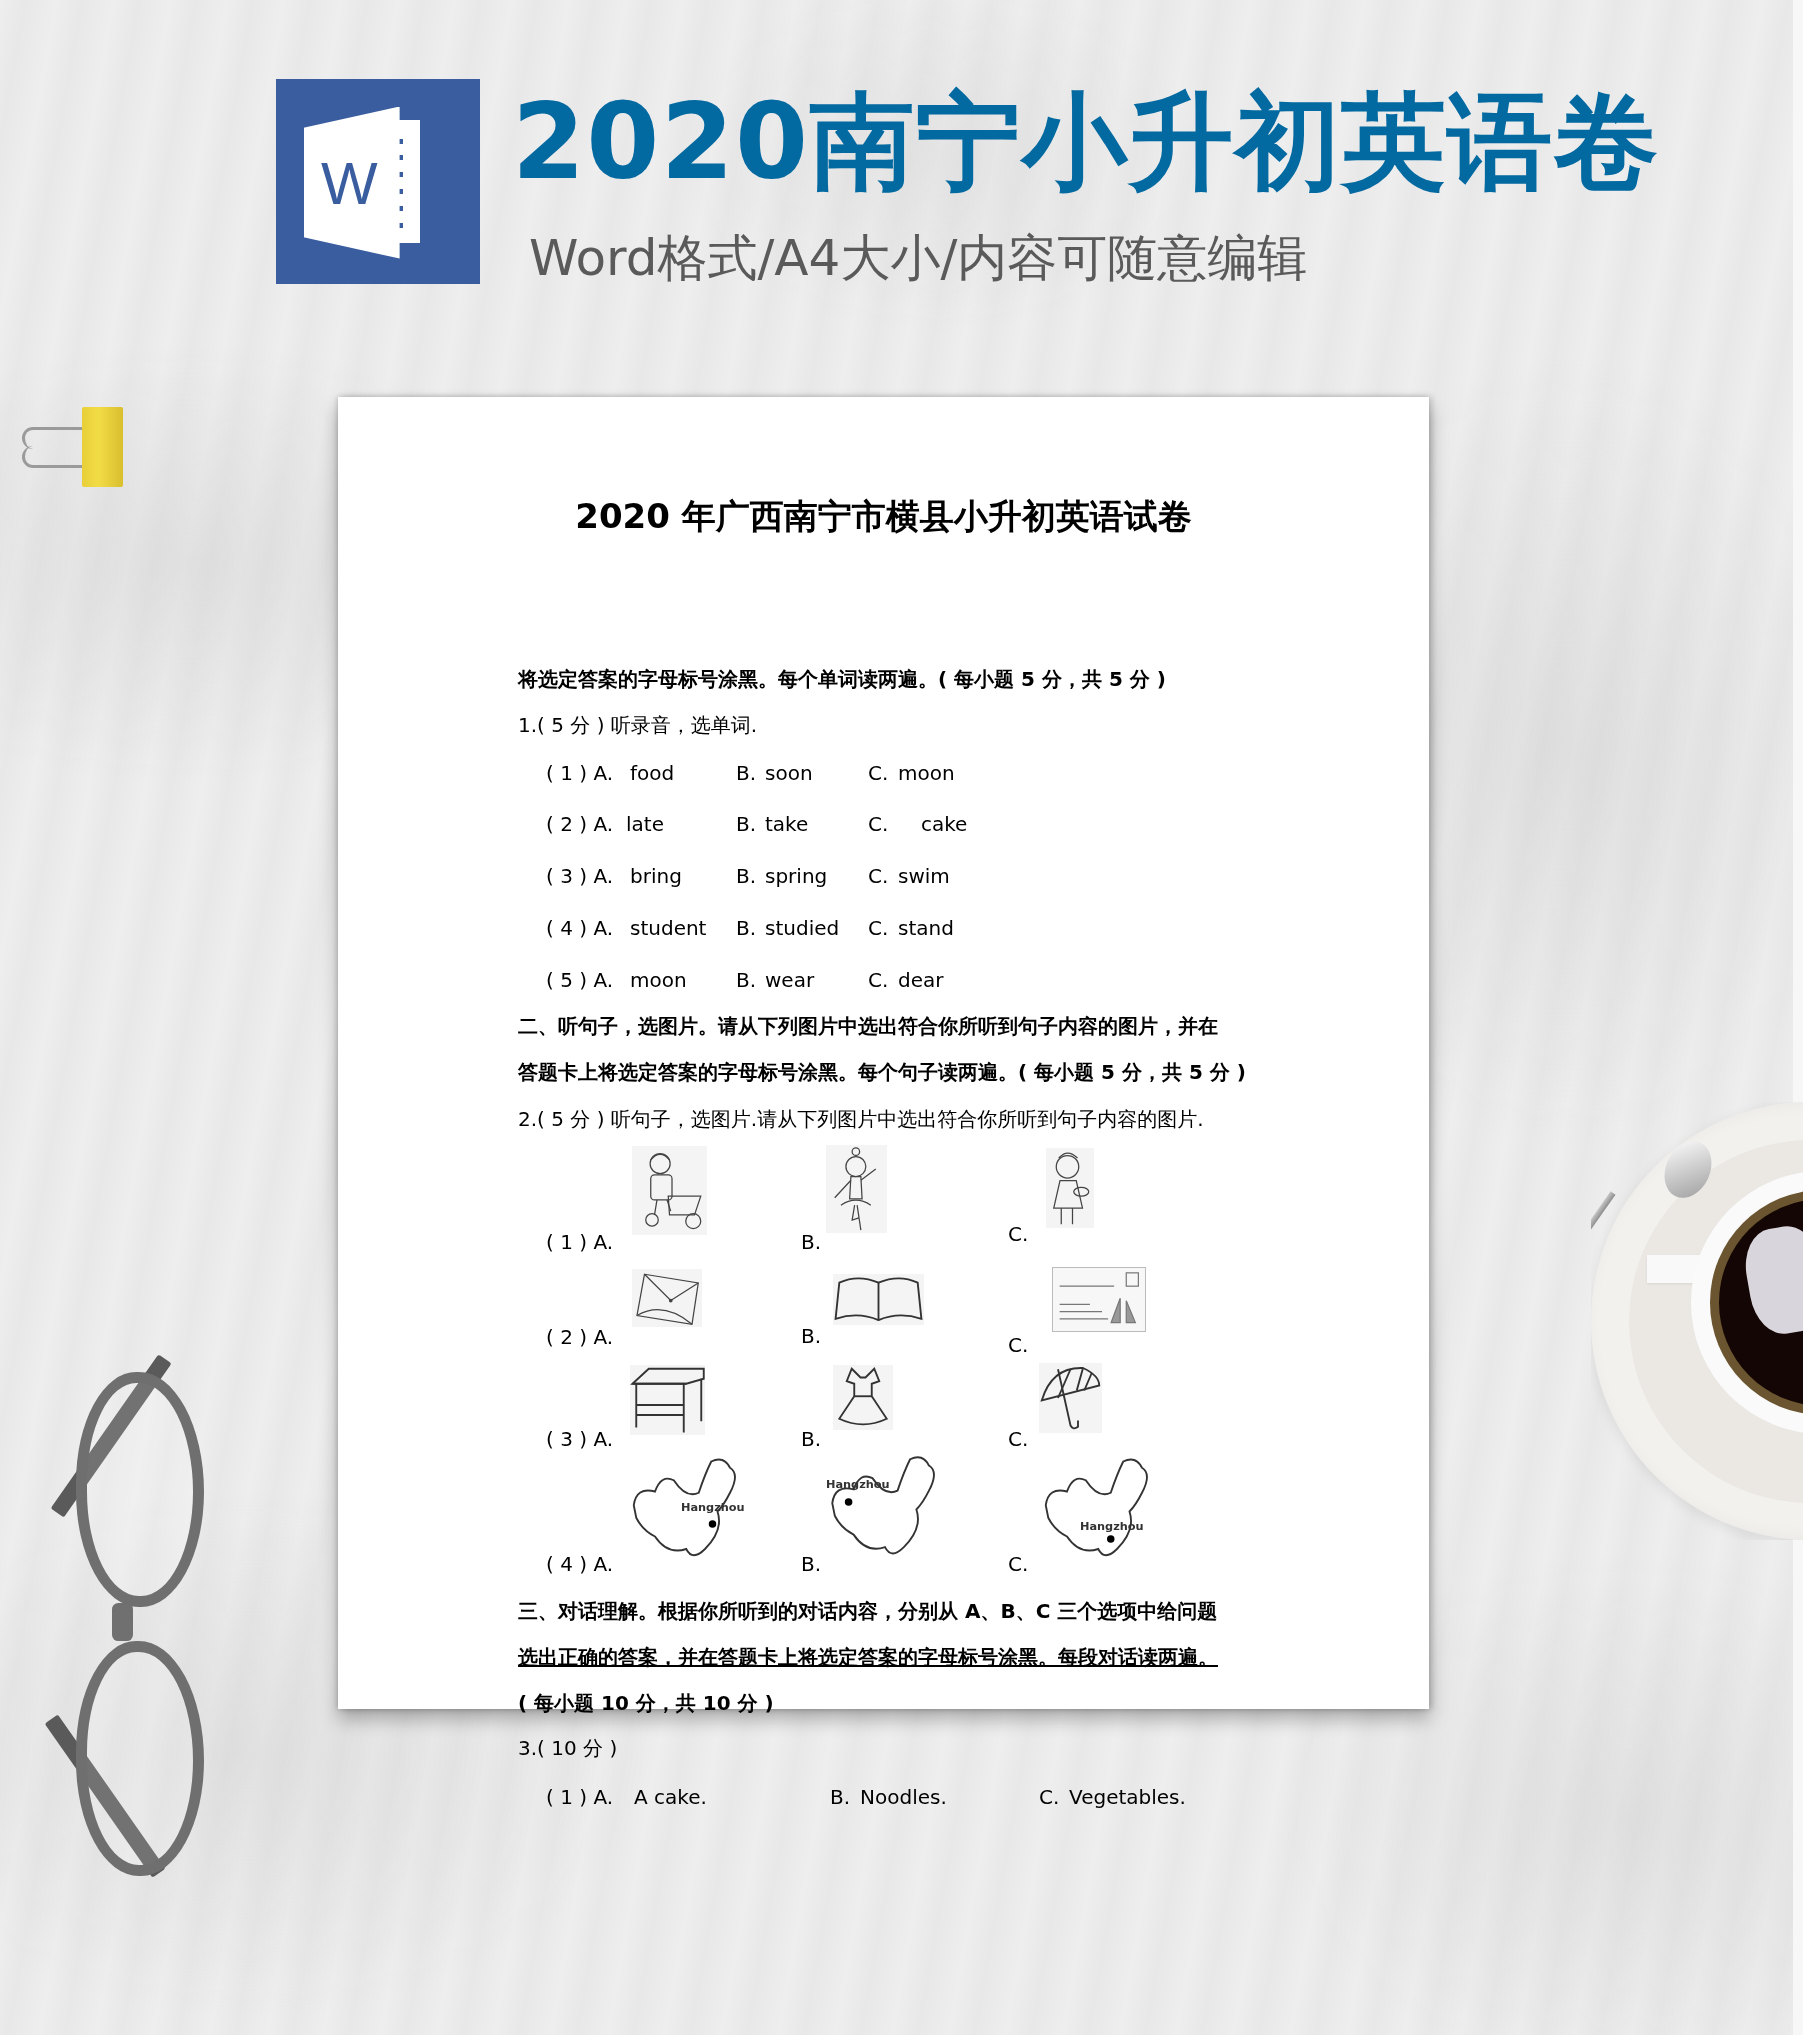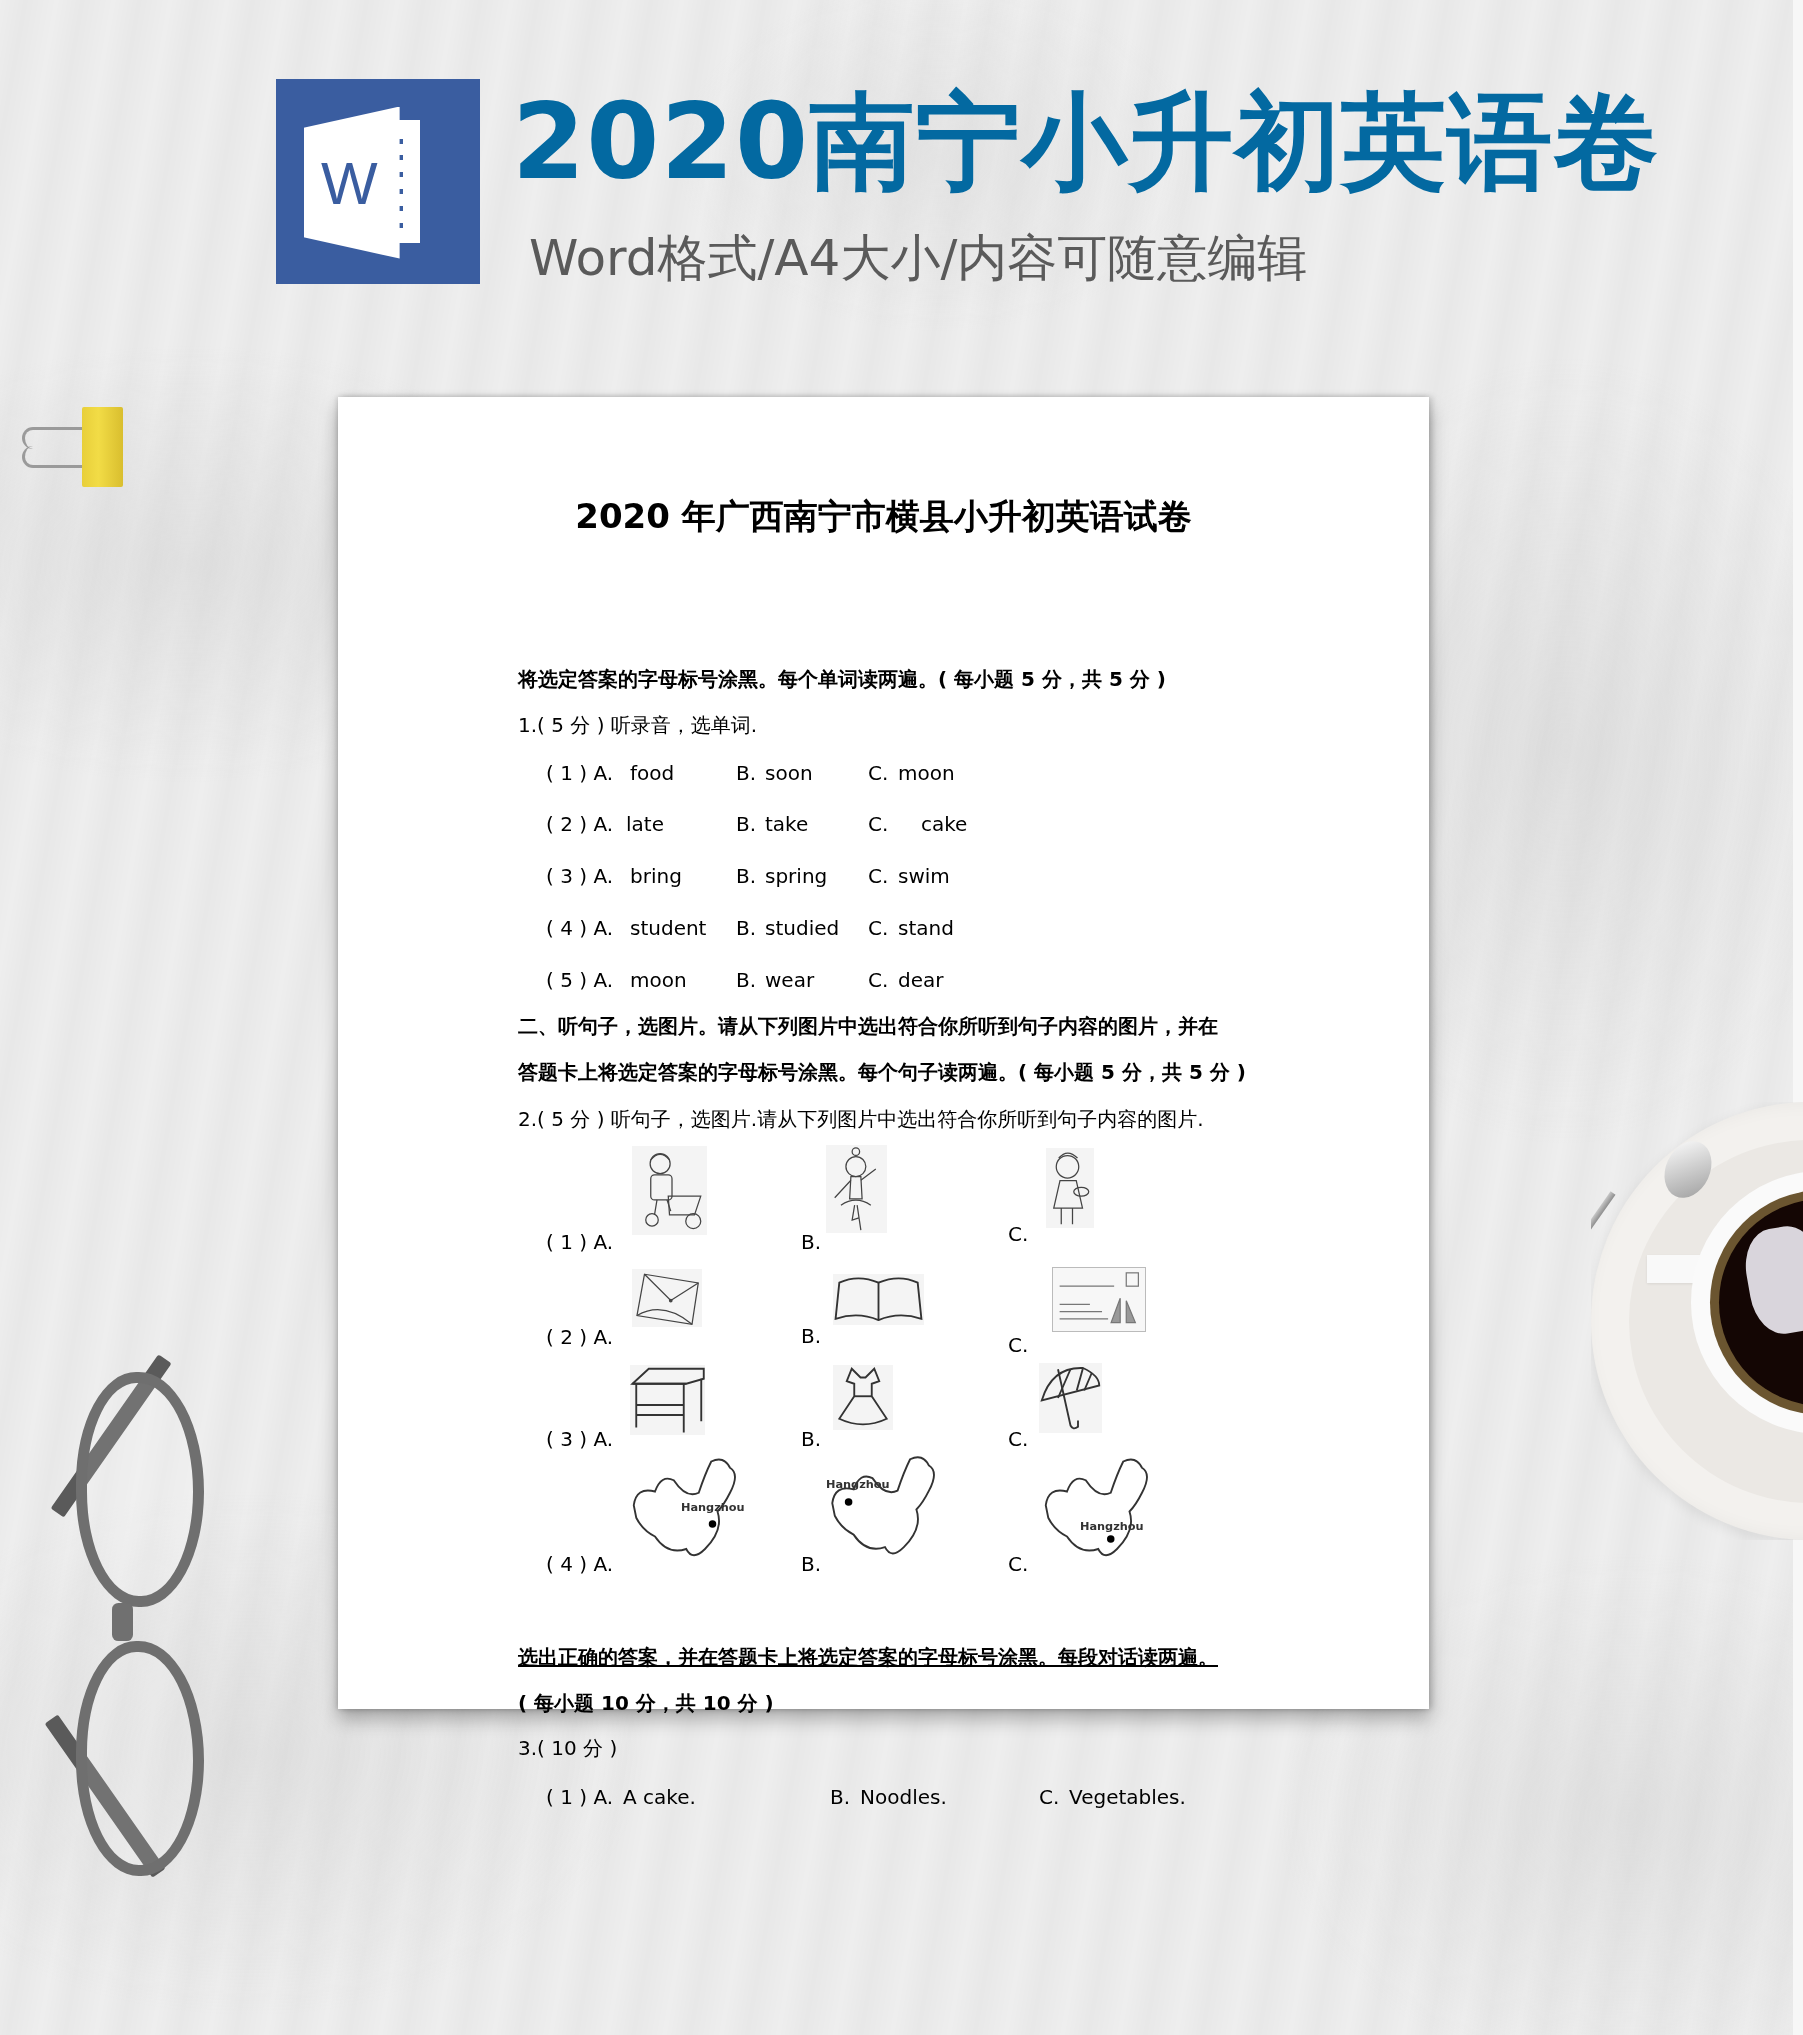--- a/index.html
+++ b/index.html
@@ -282,26 +282,27 @@
   </div>
   <span class="opt" style="left:670px; top:1155px;">C.</span>
   <div class="pic" style="left:704px; top:1058px; width:110px; height:113px; background:transparent;">
     <svg viewBox="0 0 176 180">
         <path d="M6 80 Q10 50 40 58 Q50 30 70 40 Q90 70 110 60 Q120 30 130 10 Q150 0 160 20 Q176 30 160 60 Q150 80 140 90 Q150 120 120 150 Q100 170 90 150 Q60 160 40 130 Q20 120 10 100 Z" fill="none" stroke="#333" stroke-width="3"></path>
         <circle cx="110" cy="134" r="6" fill="#000"></circle>
       </svg>
     <span style="position:absolute; left:38px; top:65px; font-size:11.3px; font-weight:bold; color:#333;">Hangzhou</span>
   </div>
 
+  <div class="t b" style="left:180px; top:1202px;">三、对话理解。根据你所听到的对话内容，分别从 A、B、C 三个选项中给问题</div>
   <div class="t b" style="left:180px; top:1248px;text-decoration:underline;">选出正确的答案，并在答题卡上将选定答案的字母标号涂黑。每段对话读两遍。</div>
   <div class="t b" style="left:180px; top:1294px;">( 每小题 10 分，共 10 分 )</div>
   <div class="t" style="left:180px; top:1339px;">3.( 10 分 )</div>
 
   <div>
     <span class="opt" style="left:208px; top:1388px;">( 1 ) A.</span>
-    <span class="opt" style="left:285px; top:1388px;">A cake.</span>
+    <span class="opt" style="left:296px; top:1388px;">A cake.</span>
     <span class="opt" style="left:492px; top:1388px;">B.</span>
     <span class="opt" style="left:522px; top:1388px;">Noodles.</span>
     <span class="opt" style="left:701px; top:1388px;">C.</span>
     <span class="opt" style="left:731px; top:1388px;">Vegetables.</span>
   </div>
 </div>
 
 
 </body></html>

